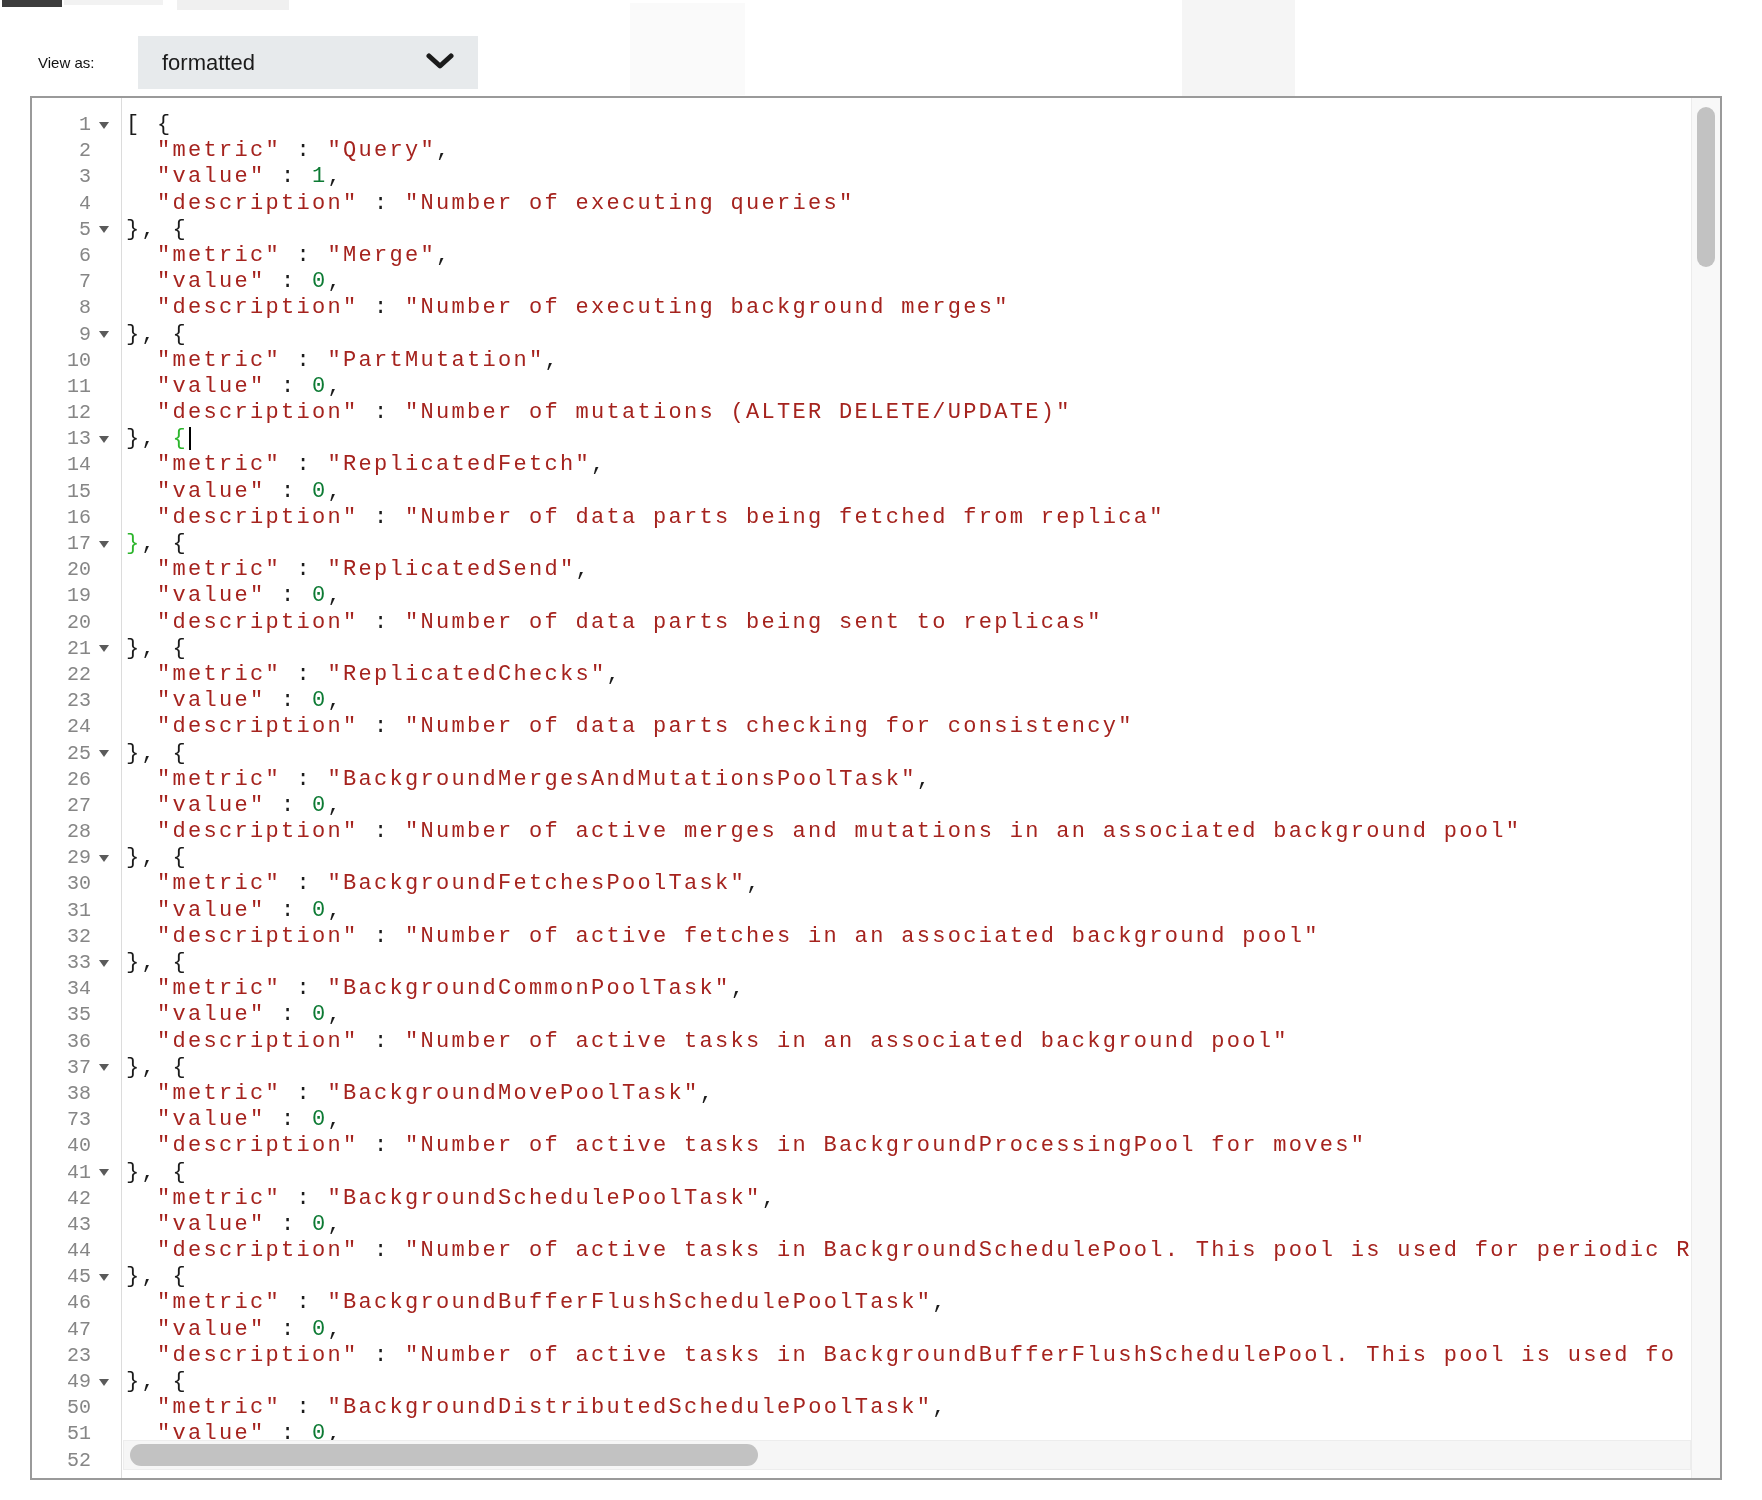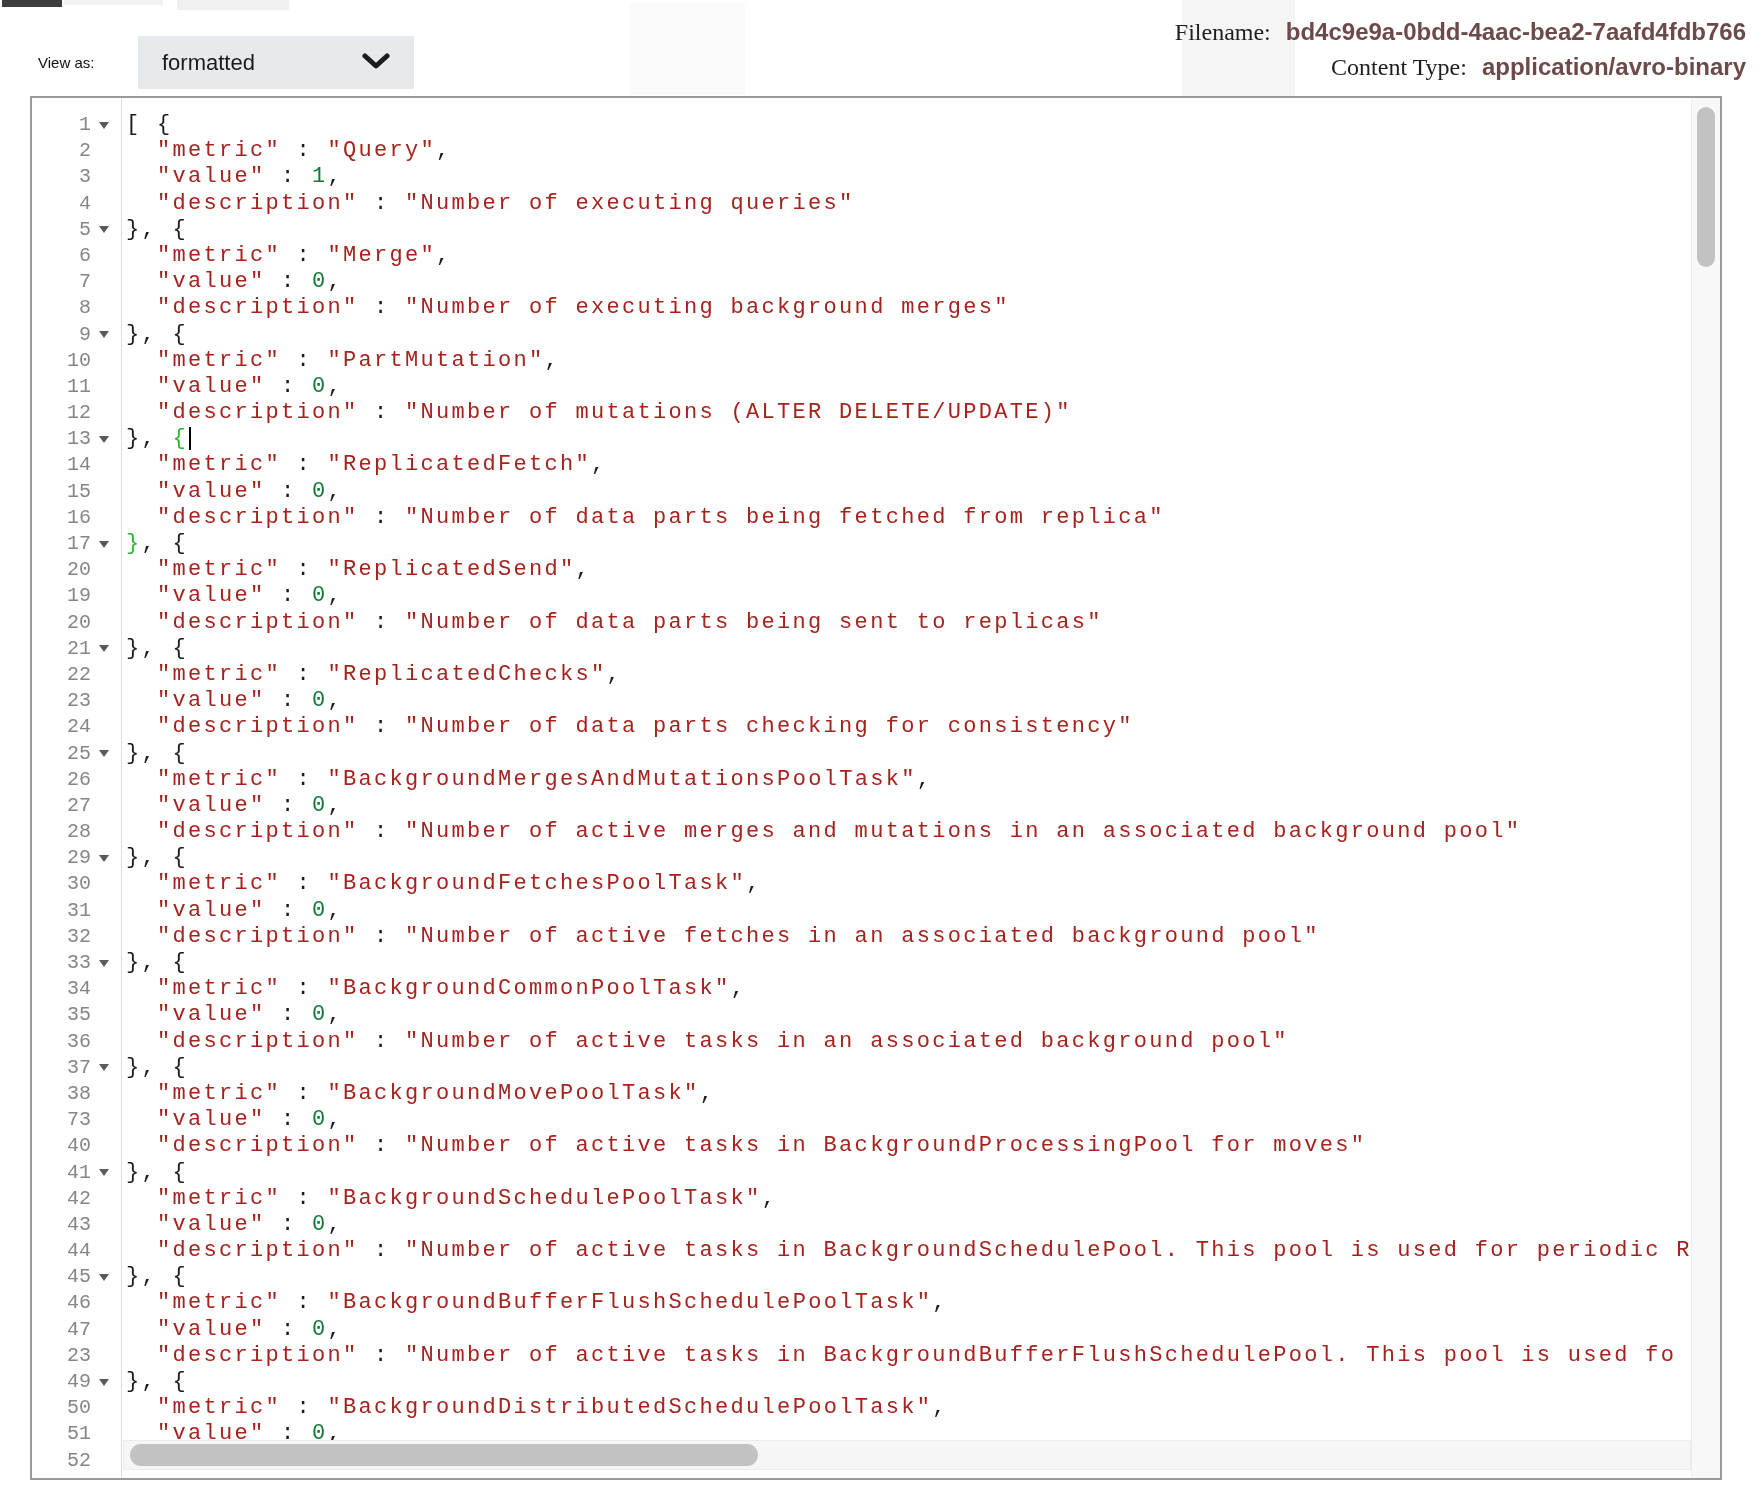--- a/index.html
+++ b/index.html
@@ -17,21 +17,21 @@
   .a2{left:64px;top:0;width:99px;height:5px;background:#f2f2f2;}
   .a3{left:177px;top:0;width:112px;height:10px;background:#f0f0f0;}
   .a4{left:630px;top:3px;width:115px;height:92px;background:#fafafa;}
   .a5{left:1182px;top:0;width:113px;height:103px;background:#f5f5f5;}
 
   .viewas-label{
     position:absolute;left:38px;top:36px;height:53px;line-height:53px;
     font-size:15px;color:#121212;z-index:2;
   }
   .select{
-    position:absolute;left:138px;top:36px;width:276px;height:53px;
+    position:absolute;left:138px;top:36px;width:340px;height:53px;
     background:var(--select-bg);display:flex;align-items:center;
     padding:0 24px;cursor:pointer;z-index:2;
   }
   .select-value{font-size:22px;color:#1b1b1b;flex:1;}
   .select-chevron{width:28px;height:16px;flex:0 0 auto;}
 
   .hdr-right{
     position:absolute;right:16px;top:17px;text-align:right;z-index:2;
   }
   .hdr-row{height:30px;line-height:30px;margin-bottom:5px;white-space:nowrap;}
@@ -111,26 +111,20 @@
 <div class="select">
   <span class="select-value">formatted</span>
   <span>
     <svg class="select-chevron" viewBox="0 0 28 16">
       <polyline points="3,3 14,13 25,3" fill="none" stroke="#1b1b1b" stroke-width="5" stroke-linecap="round" stroke-linejoin="round"></polyline>
     </svg>
   </span>
 </div>
 
 <div class="hdr-right">
-  <div class="hdr-row">
-    <span class="hdr-label">Filename:</span><span class="hdr-value">bd4c9e9a-0bdd-4aac-bea2-7aafd4fdb766</span>
-  </div>
-  <div class="hdr-row">
-    <span class="hdr-label">Content Type:</span><span class="hdr-value">application/avro-binary</span>
-  </div>
 </div>
 
 <div class="editor">
   <div class="ed-inner">
     <div class="gutter-col">
         <div class="gutter-row">
           <span class="gutter-num">1</span>
           <span class="fold-slot">
             <span class="fold-arrow"></span>
           </span>

